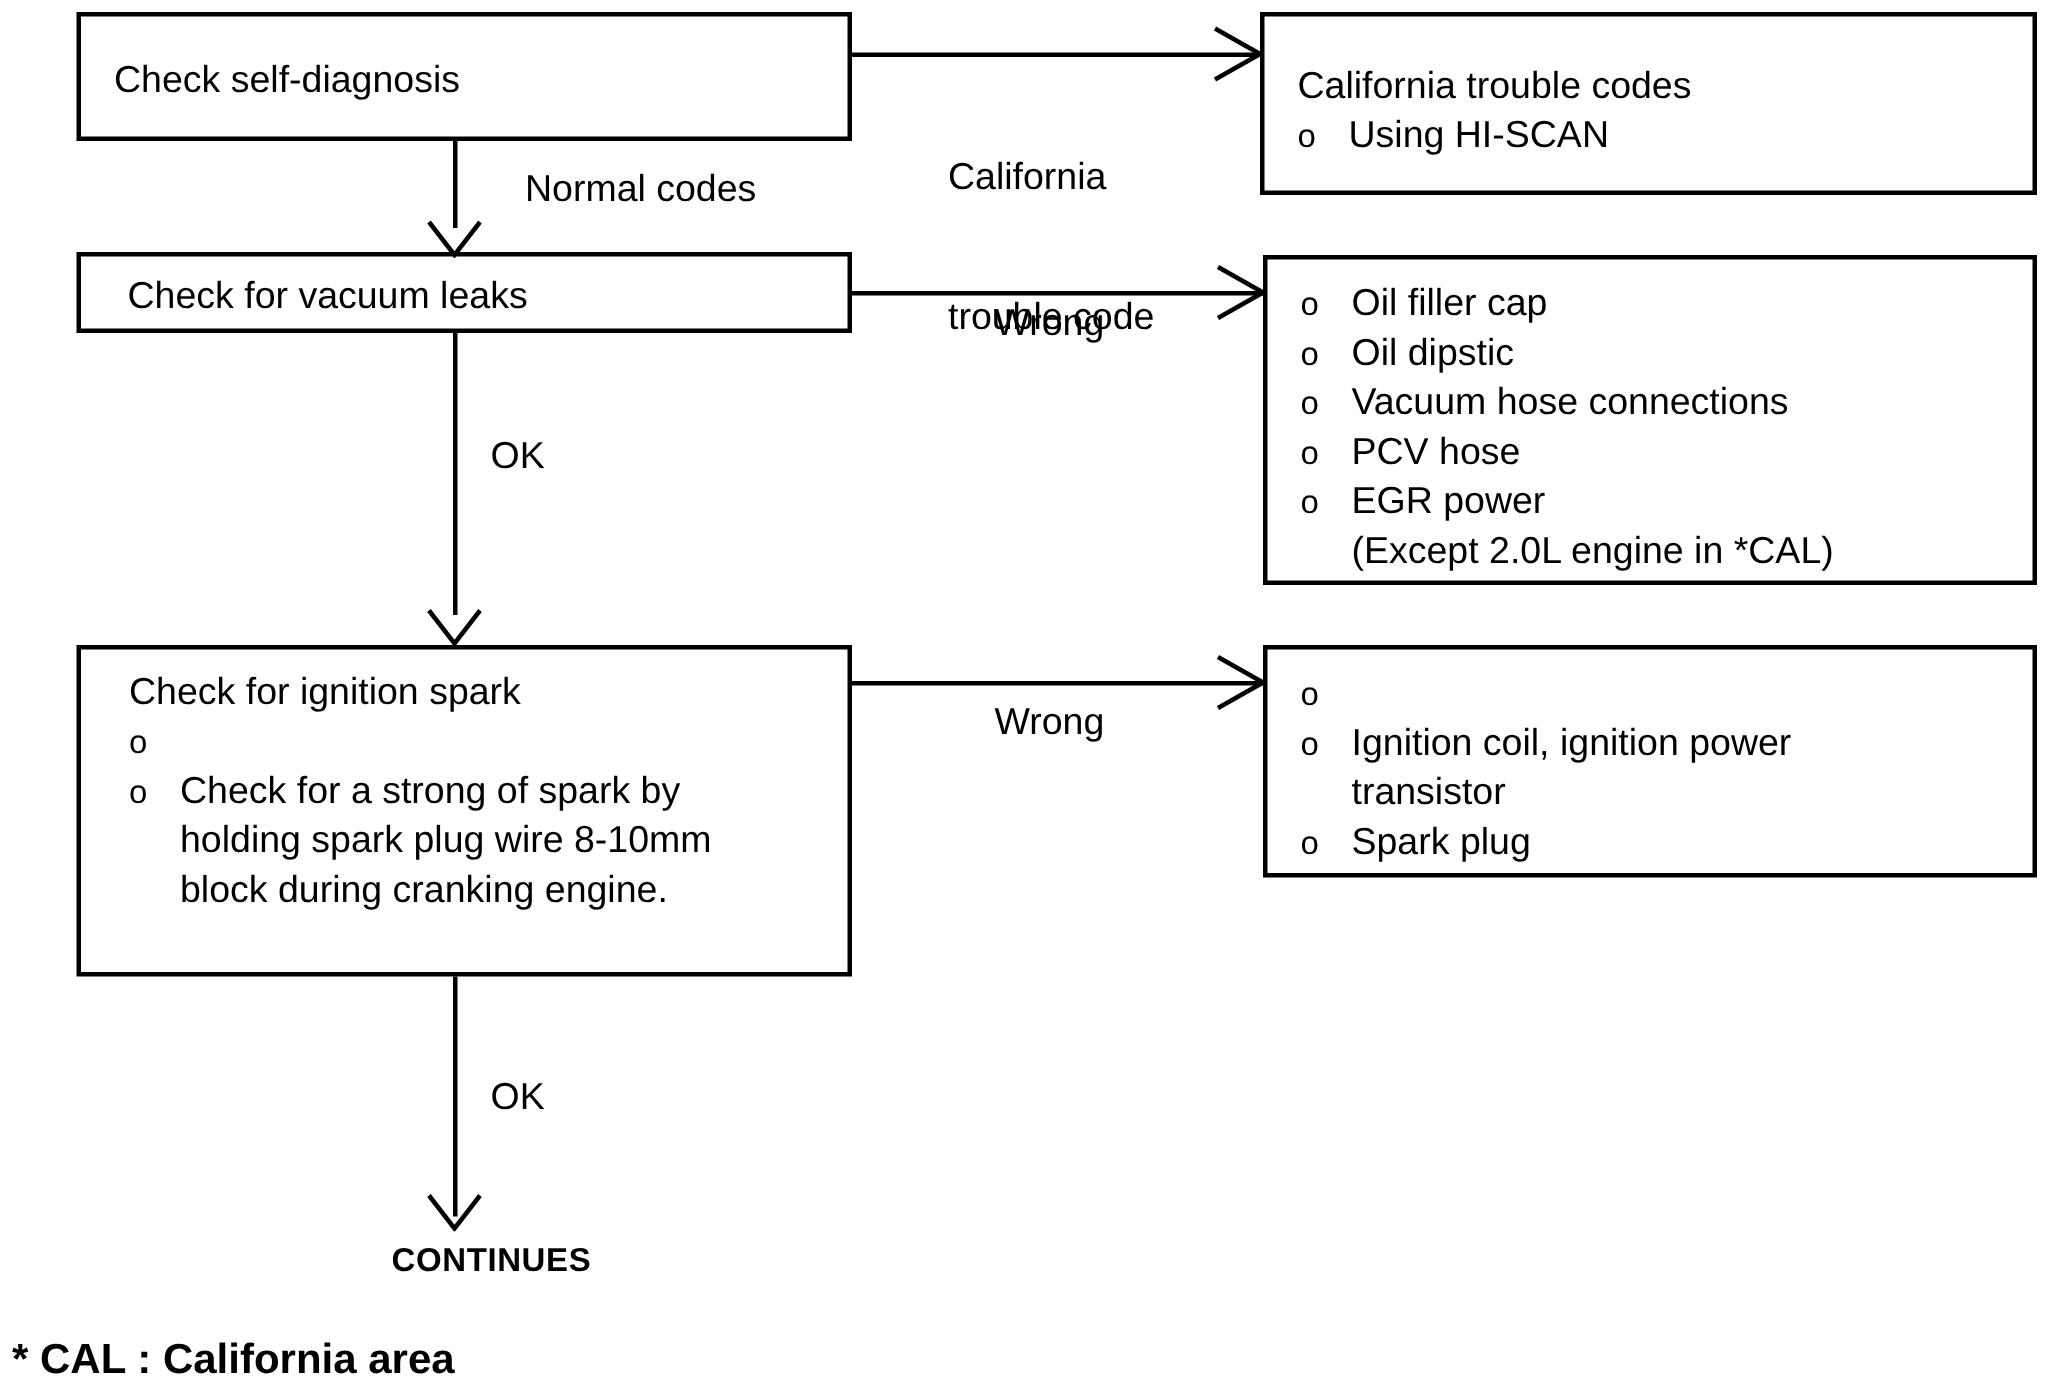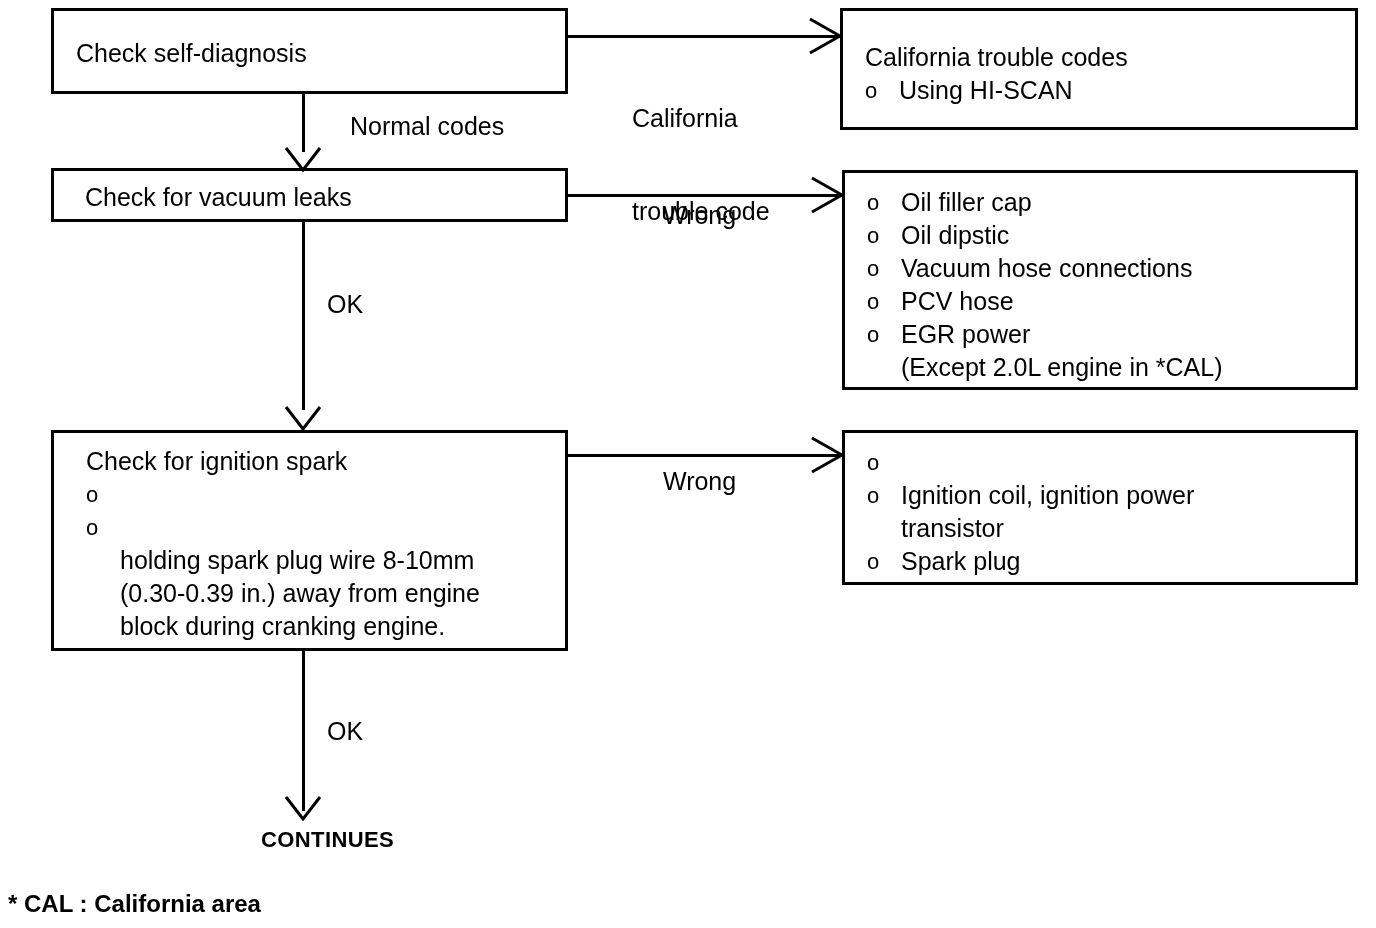--- a/index.html
+++ b/index.html
@@ -74,21 +74,21 @@
   }
   .continues {
     position: absolute;
     font-size: 22px;
     font-weight: bold;
     letter-spacing: 0.4px;
     white-space: pre;
   }
   .footnote {
     position: absolute;
-    font-size: 24px;
+    font-size: 28px;
     font-weight: bold;
     white-space: pre;
   }
   .plain-line {
     white-space: pre;
     font-size: 25px;
     line-height: 33px;
   }
 </style>
 </head>
@@ -144,28 +144,25 @@
   </div>
 
   <div class="box" style="left:51px; top:430px; width:517px; height:221px;">
     <div class="list-block" style="left:32px; top:12px;">
       <div class="plain-line">Check for ignition spark</div>
       <div class="bullet-row">
         <span class="bullet-mark">o</span>
       </div>
       <div class="bullet-row">
         <span class="bullet-mark">o</span>
+        <span class="bullet-text">Check for a strong of spark by</span>
       </div>
       <div class="bullet-row">
         <span class="bullet-mark"></span>
         <span class="bullet-text">holding spark plug wire 8-10mm</span>
-      </div>
-      <div class="bullet-row">
-        <span class="bullet-mark"></span>
-        <span class="bullet-text">(0.30-0.39 in.) away from engine</span>
       </div>
       <div class="bullet-row">
         <span class="bullet-mark"></span>
         <span class="bullet-text">block during cranking engine.</span>
       </div>
     </div>
   </div>
 
   <div class="box" style="left:842px; top:430px; width:516px; height:155px;">
     <div class="list-block" style="left:22px; top:13px;">

